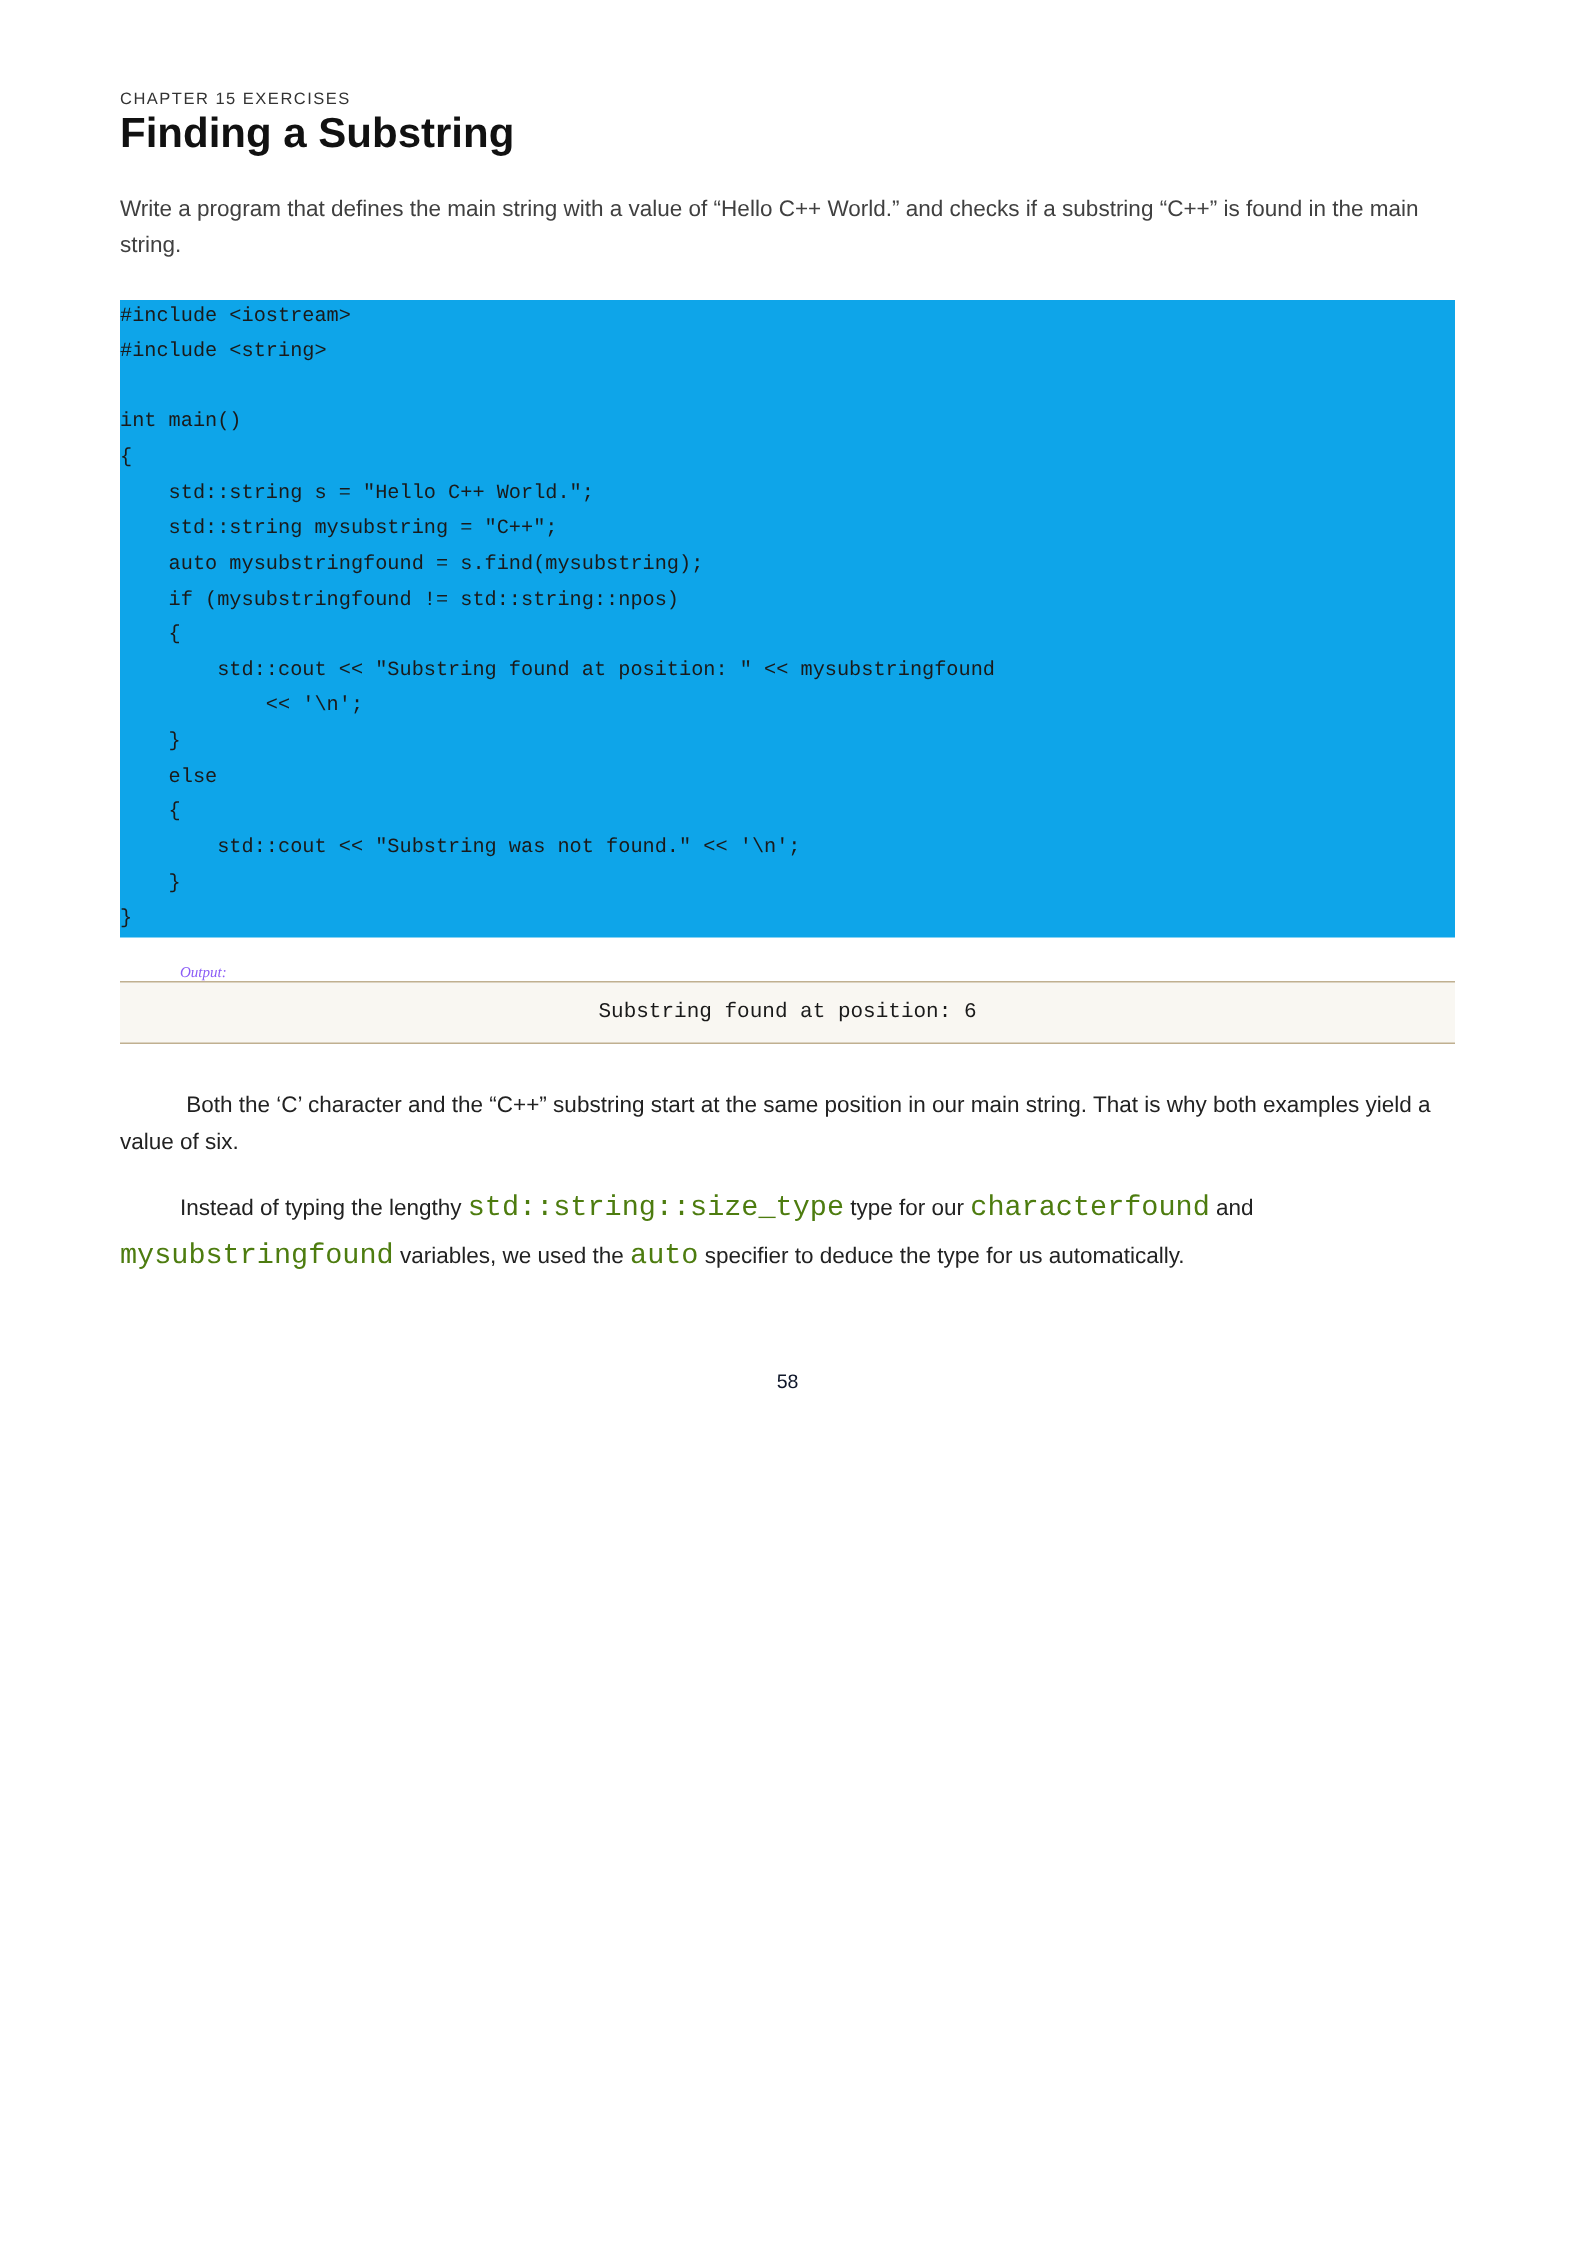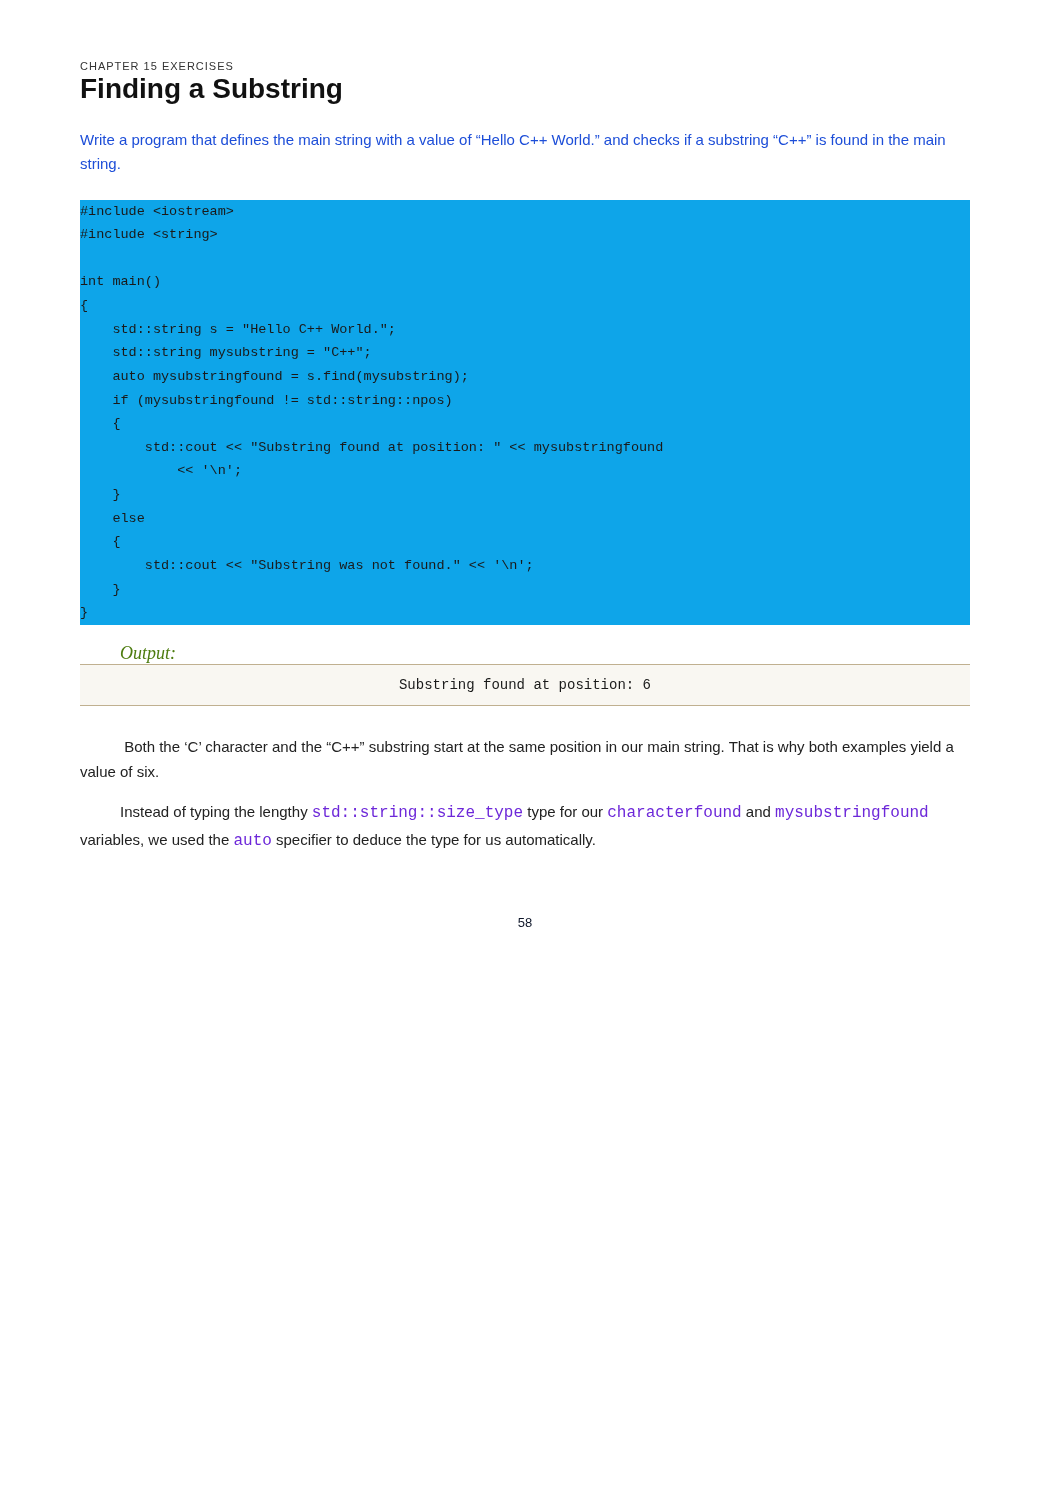--- a/index.html
+++ b/index.html
@@ -31,39 +31,39 @@
       font-weight: 900;
       color: #111;
       margin-bottom: 22px;
       line-height: 1.2;
     }
 
     .intro-text {
       font-family: Arial, Helvetica, sans-serif;
       font-size: 15px;
       line-height: 1.6;
-      color: #1d4ed8;
+      color: #404040;
       margin-bottom: 24px;
     }
 
     .code-block {
       font-family: 'Courier New', Courier, monospace;
       font-size: 13.5px;
       line-height: 1.75;
       color: #1a1a1a;
       background: #0ea5e9;
       margin-bottom: 18px;
       white-space: pre;
     }
 
     .output-label {
       font-family: Georgia, serif;
       font-style: italic;
-      font-size: 18px;
-      color: #4d7c0f;
+      font-size: 10px;
+      color: #8b5cf6;
       margin-left: 40px;
       margin-bottom: 0px;
     }
 
     .output-box {
       border-top: 1.5px solid #c0b090;
       border-bottom: 1.5px solid #c0b090;
       background: #f9f7f2;
       padding: 12px 20px;
       font-family: 'Courier New', Courier, monospace;
@@ -76,22 +76,22 @@
     .body-text {
       font-family: Arial, Helvetica, sans-serif;
       font-size: 15px;
       line-height: 1.7;
       color: #222;
       margin-bottom: 14px;
     }
 
     code.inline {
       font-family: 'Courier New', Courier, monospace;
-      font-size: 16px;
-      color: #6d28d9;
+      font-size: 19px;
+      color: #4d7c0f;
     }
 
     .page-number {
       font-family: Arial, Helvetica, sans-serif;
       font-size: 13px;
       color: #0f172a;
       margin-top: 60px;
       text-align: center;
     }
   </style>

